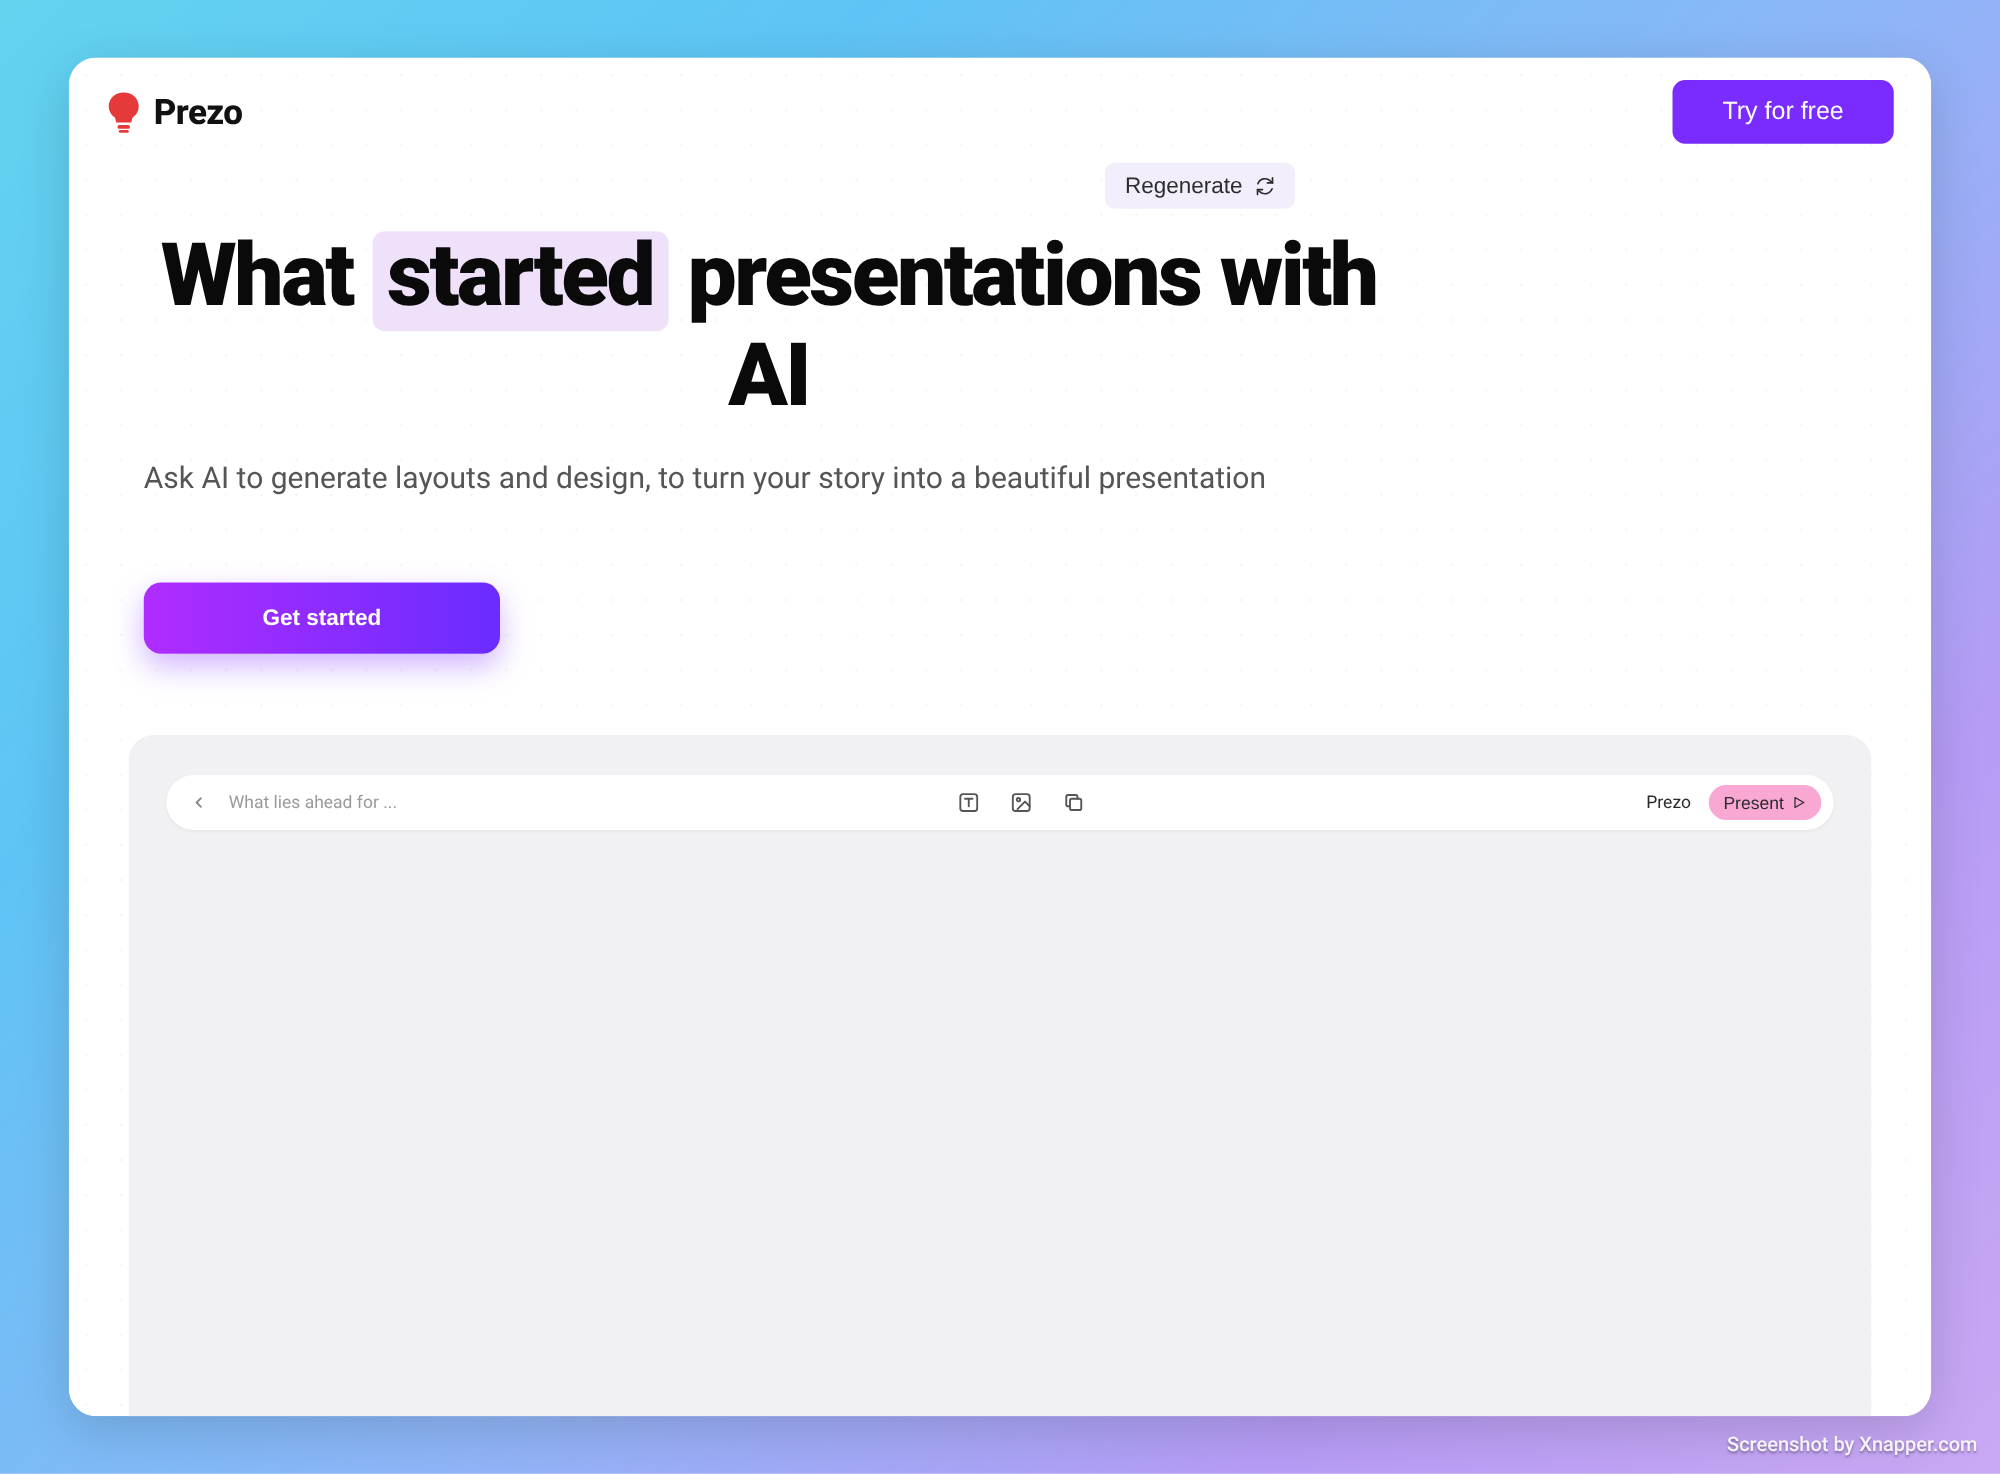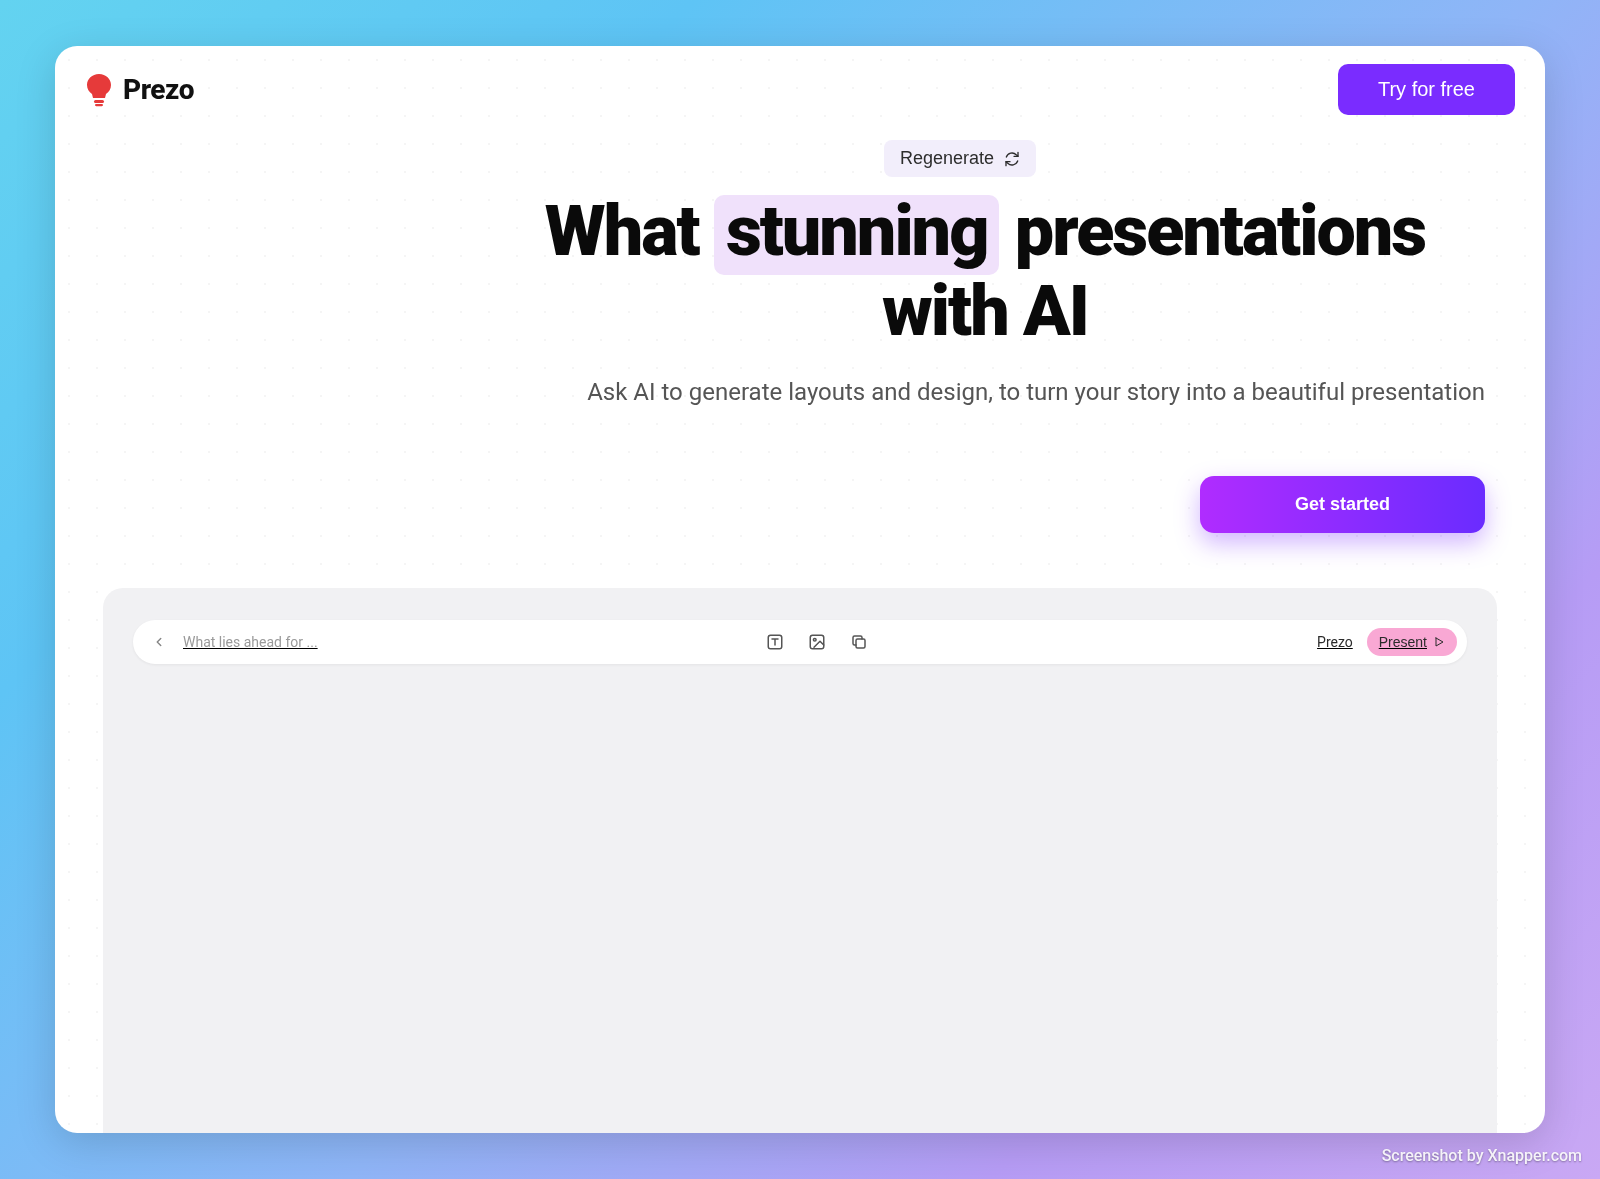--- a/index.html
+++ b/index.html
@@ -57,25 +57,25 @@
     border-radius: 10px;
     padding: 14px 40px;
     font-size: 20px;
     font-weight: 500;
     cursor: pointer;
   }
 
   
   .hero {
     position: absolute;
-    top: 90px;
+    top: 80px;
     left: 0; right: 0;
     display: flex;
     flex-direction: column;
-    align-items: flex-end;
+    align-items: flex-start;
     padding: 0 60px;
   }
   .regen {
     align-self: center;
     margin-left: 320px;
     margin-top: 4px;
     margin-bottom: 18px;
     background: #f2eefb;
     border: none;
     border-radius: 8px;
@@ -127,21 +127,20 @@
   .preview {
     position: absolute;
     left: 48px;
     right: 48px;
     top: 542px;
     bottom: 0;
     background: #f1f1f3;
     border-radius: 20px 20px 0 0;
     padding: 32px 30px 0 30px;
     overflow: hidden;
-    text-decoration: underline;
   }
   .preview-bar {
     background: #ffffff;
     border-radius: 999px;
     height: 44px;
     display: flex;
     align-items: center;
     padding: 0 10px 0 16px;
     gap: 12px;
     box-shadow: 0 1px 3px rgba(0,0,0,0.06);
@@ -224,21 +223,21 @@
       <span>Regenerate</span>
       <svg width="16" height="16" viewBox="0 0 24 24" fill="none" stroke="#2d2d2d" stroke-width="2" stroke-linecap="round" stroke-linejoin="round">
         <path d="M21 2v6h-6"></path>
           <path d="M3 22v-6h6"></path>
         <path d="M3.51 9a9 9 0 0 1 14.85-3.36L21 8"></path>
         <path d="M20.49 15a9 9 0 0 1-14.85 3.36L3 16"></path>
       </svg>
     </button>
 
     <h1 class="headline">
-      <span>What </span><span class="hl-highlight">stunning</span><span> presentations with AI</span>
+      <span>What </span><span class="hl-highlight">started</span><span> presentations with AI</span>
     </h1>
 
     <p class="subhead">Ask AI to generate layouts and design, to turn your story into a beautiful presentation</p>
 
     <button class="cta">Get started</button>
   </div>
 
   <div class="preview">
     <div class="preview-bar">
 

